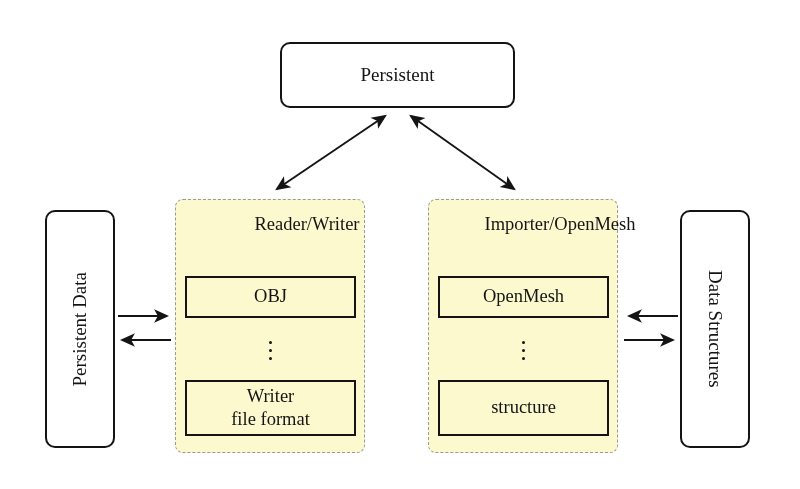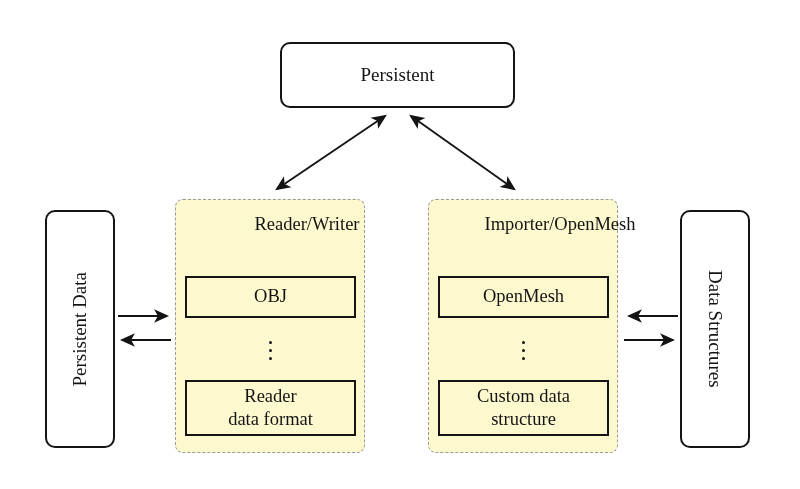--- a/index.html
+++ b/index.html
@@ -91,34 +91,33 @@
     <div class="group-title">Reader/Writer</div>
     <div class="item item-top">
       <span>OBJ</span>
     </div>
     <div class="vdots">
         <i></i>
         <i></i>
         <i></i>
       </div>
     <div class="item item-bottom">
-      <span>Reader</span>
-      <span>data format</span>
+      <span>Writer</span>
+      <span>file format</span>
     </div>
   </div>
 
   <div class="group group-right">
     <div class="group-title">Importer/OpenMesh</div>
     <div class="item item-top">
       <span>OpenMesh</span>
     </div>
     <div class="vdots">
         <i></i>
         <i></i>
         <i></i>
       </div>
     <div class="item item-bottom">
-      <span>Custom data</span>
       <span>structure</span>
     </div>
   </div>
 
 </div>
 
 </body></html>

